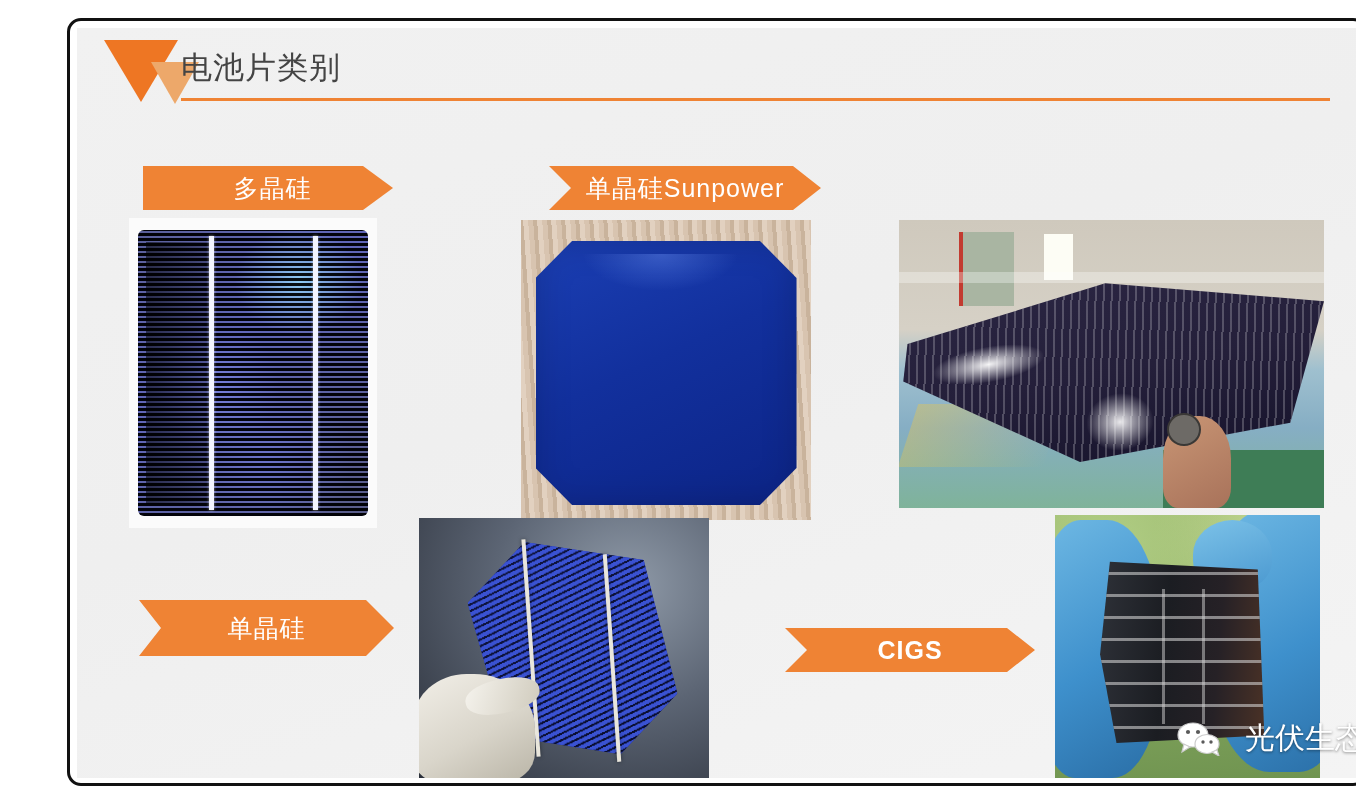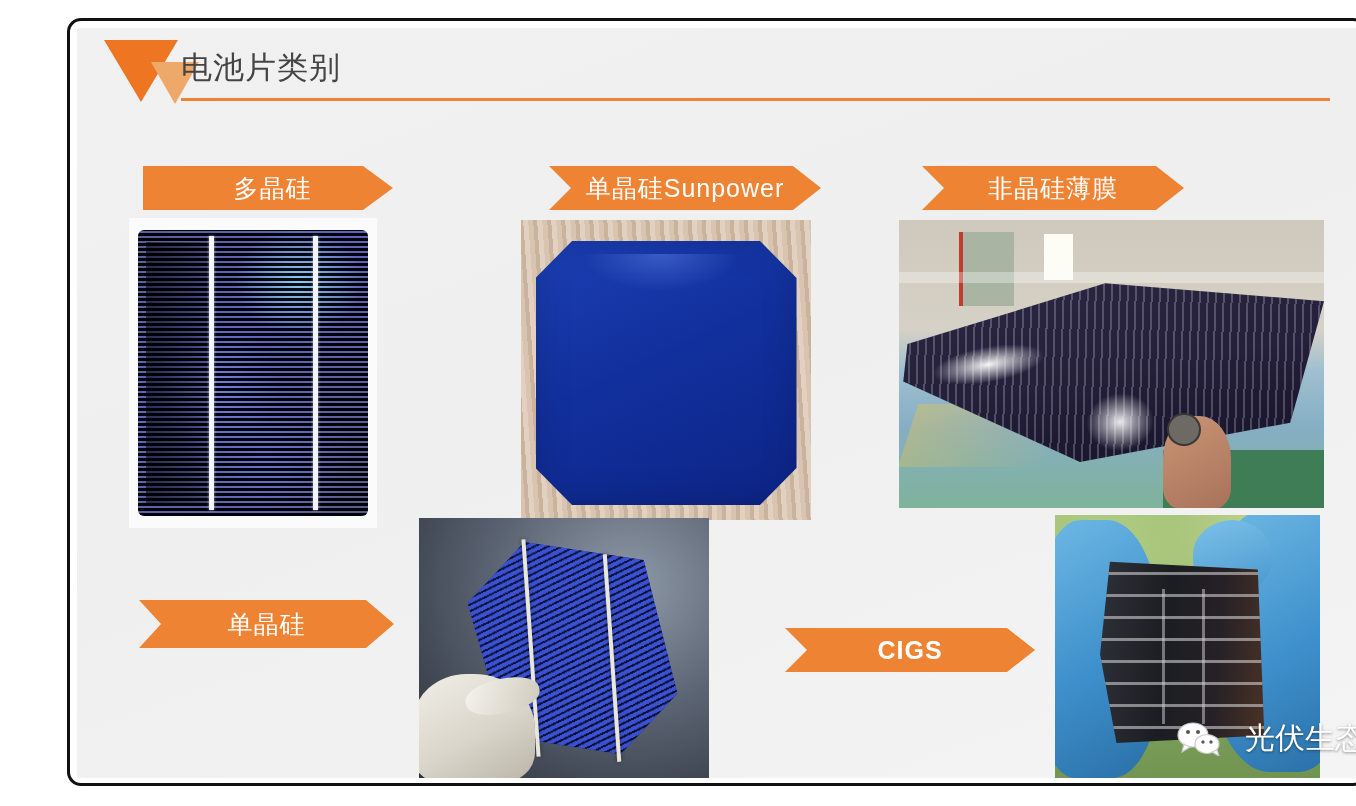--- a/index.html
+++ b/index.html
@@ -393,40 +393,37 @@
     </div>
 
     <div class="photo" id="photo-sunpower" style="left:444px; top:192px; width:290px; height:300px;">
       <div class="photo-inner">
         <div id="sunpower-cell">
           <div id="sunpower-glint"></div>
         </div>
       </div>
     </div>
 
-    <div class="banner shape-notch-point" style="left:845px; top:138px; width:262px; height:44px;">
-      <span class="banner-label">非晶硅薄膜</span>
-    </div>
 
     <div class="photo" id="photo-thinfilm" style="left:822px; top:192px; width:425px; height:288px;">
       <div class="photo-inner">
         <div class="tf-wall" id="tf-door"></div>
         <div class="tf-wall" id="tf-window"></div>
         <div class="tf-wall" id="tf-beam"></div>
         <div id="tf-floor-mark"></div>
         <div id="tf-green"></div>
         <div id="tf-panel"></div>
         <div id="tf-shine-1"></div>
         <div id="tf-shine-2"></div>
         <div id="tf-hand"></div>
         <div id="tf-watch"></div>
       </div>
     </div>
 
-    <div class="banner shape-notch-point" style="left:62px; top:572px; width:255px; height:48px;">
+    <div class="banner shape-notch-point" style="left:62px; top:572px; width:255px; height:56px;">
       <span class="banner-label">单晶硅</span>
     </div>
 
     <div class="photo" id="photo-mono" style="left:342px; top:490px; width:290px; height:260px;">
       <div class="photo-inner">
         <div id="mono-cell"></div>
         <div class="mono-bus" id="mono-bus-1"></div>
         <div class="mono-bus" id="mono-bus-2"></div>
         <div id="mono-glove"></div>
         <div id="mono-finger"></div>

